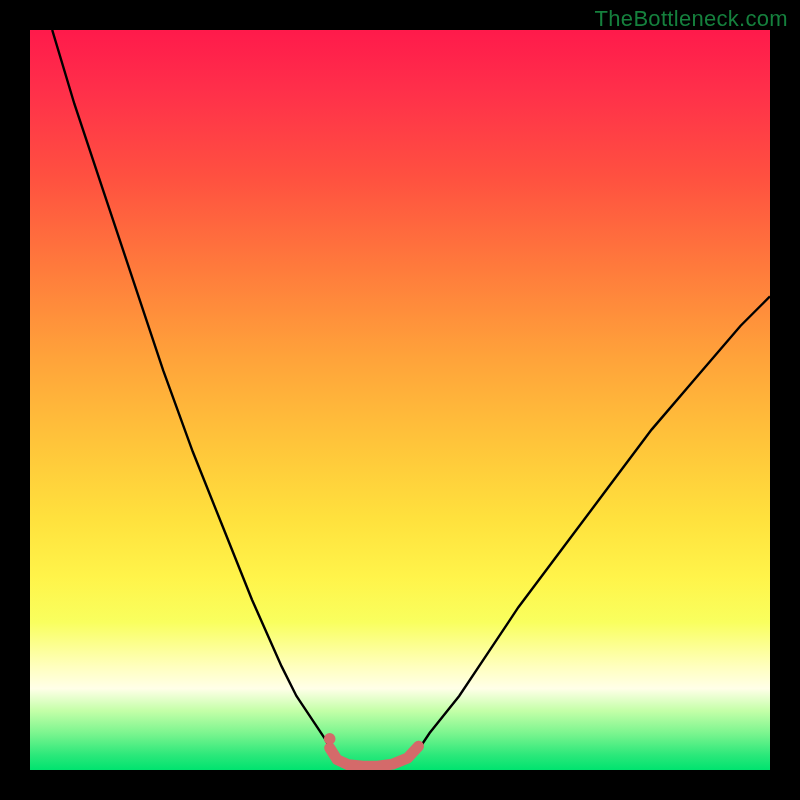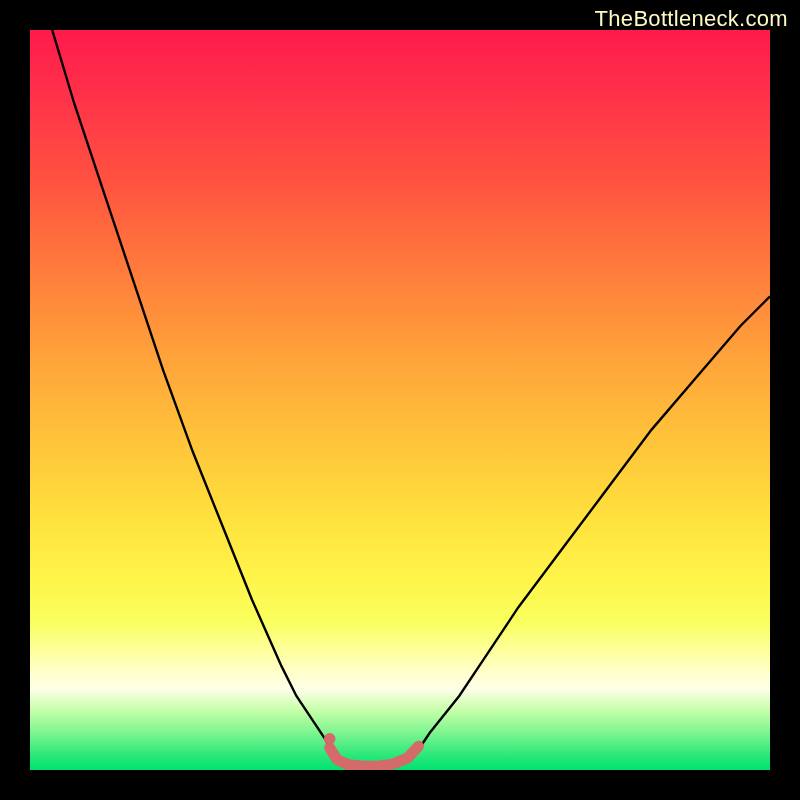--- a/index.html
+++ b/index.html
@@ -47,21 +47,21 @@
     left: 0;
     top: 0;
     width: 740px;
     height: 740px;
     display: block;
   }
   .watermark {
     position: absolute;
     top: 6px;
     right: 12px;
-    color: #fef9c3;
+    color: #15803d;
     font-size: 22px;
     font-weight: 500;
     letter-spacing: 0.3px;
     user-select: none;
   }
 </style>
 </head>
 <body>
 
 <div class="frame">

